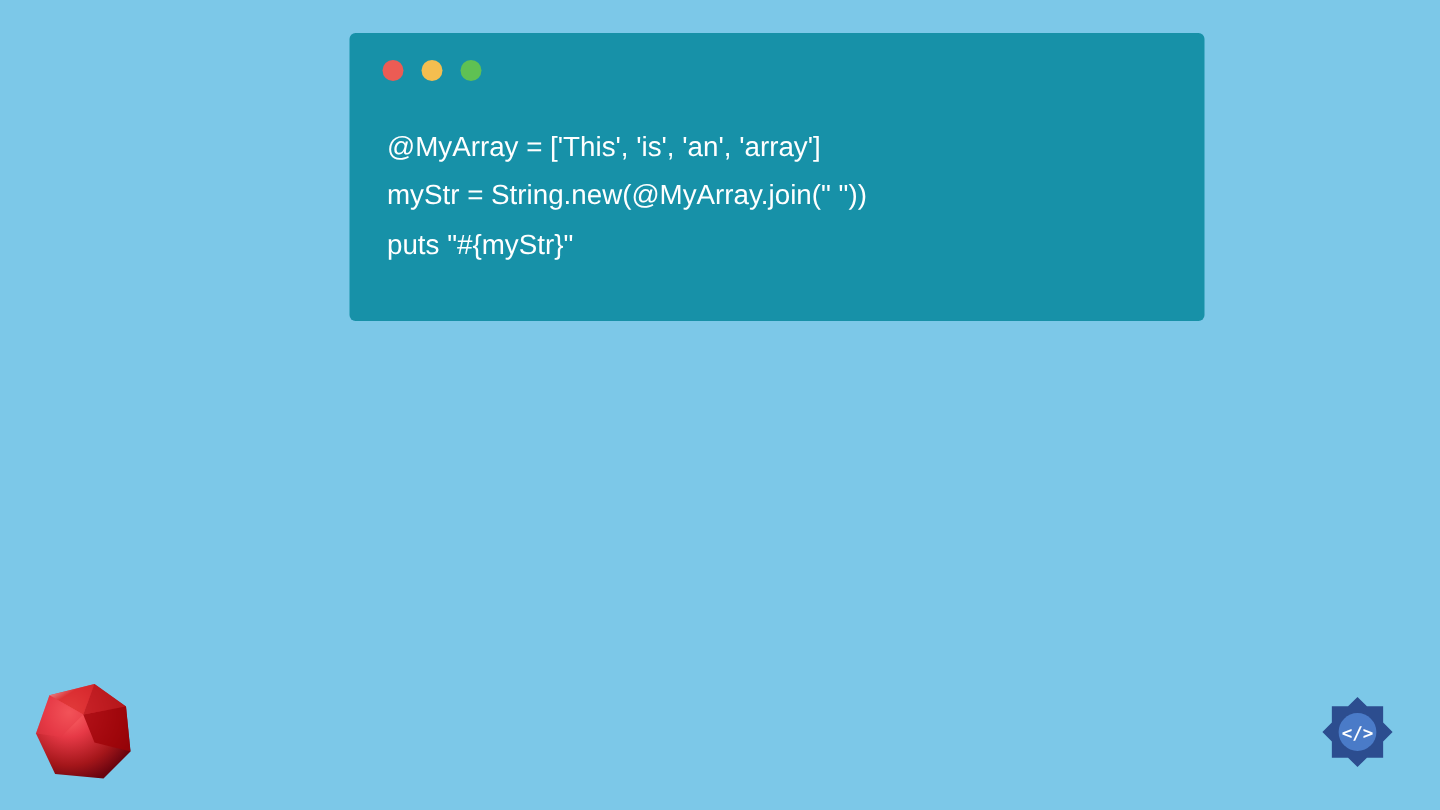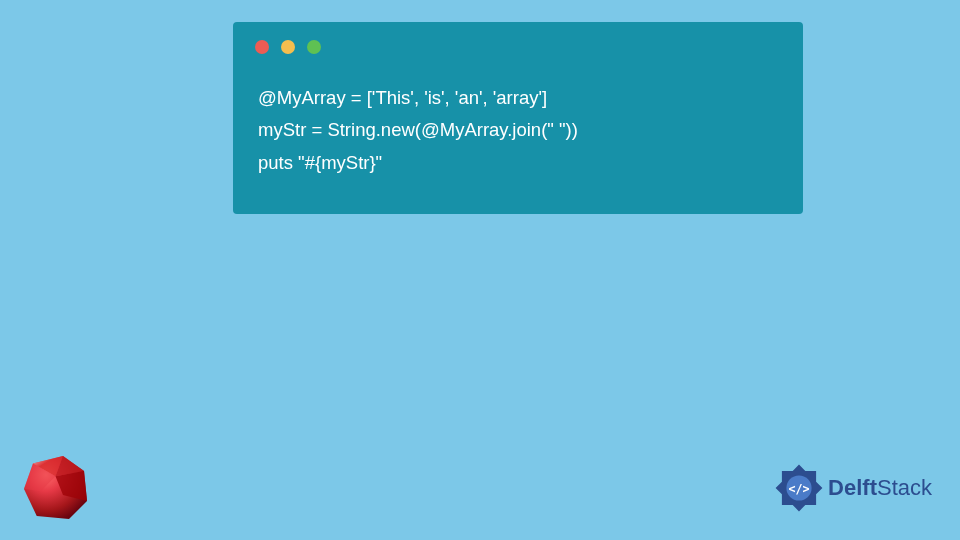--- a/index.html
+++ b/index.html
@@ -109,14 +109,13 @@
 <div class="delftstack">
   <div class="delftstack-badge">
     <svg viewBox="0 0 60 60" width="54" height="54">
       <g transform="translate(30,30)">
         <path d="M 0,-26 L 7,-19 L 19,-19 L 19,-7 L 26,0 L 19,7 L 19,19 L 7,19 L 0,26 L -7,19 L -19,19 L -19,7 L -26,0 L -19,-7 L -19,-19 L -7,-19 Z" fill="#2c4d8f"></path>
         <circle cx="0" cy="0" r="14" fill="#4a7bc8"></circle>
         <text x="0" y="5" text-anchor="middle" font-size="13" fill="#ffffff" font-weight="bold" font-family="monospace">&lt;/&gt;</text>
       </g>
     </svg>
   </div>
-  <div class="delftstack-text"><span class="bold">Delft</span><span class="light">Stack</span></div>
 </div>
 
 </body></html>

